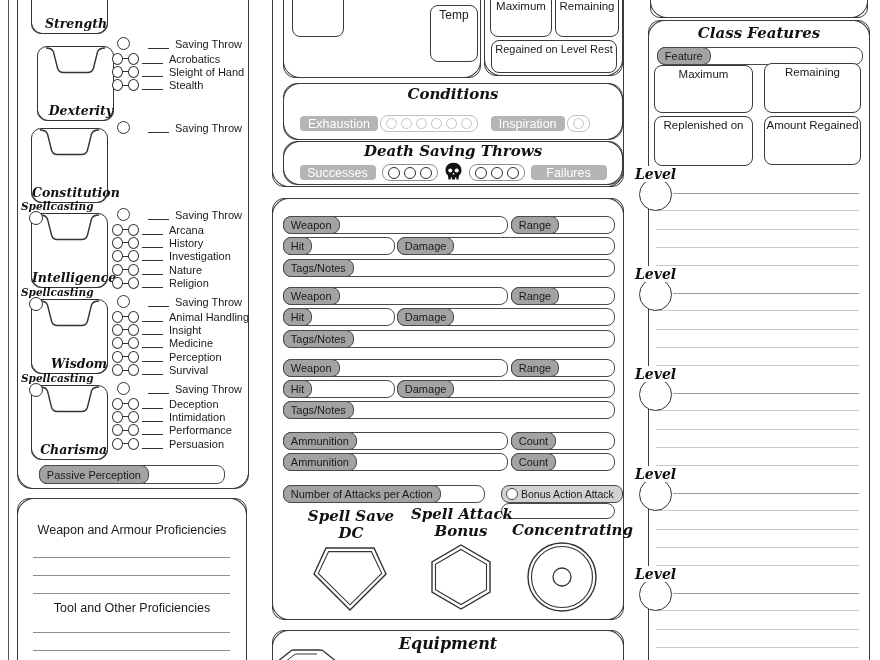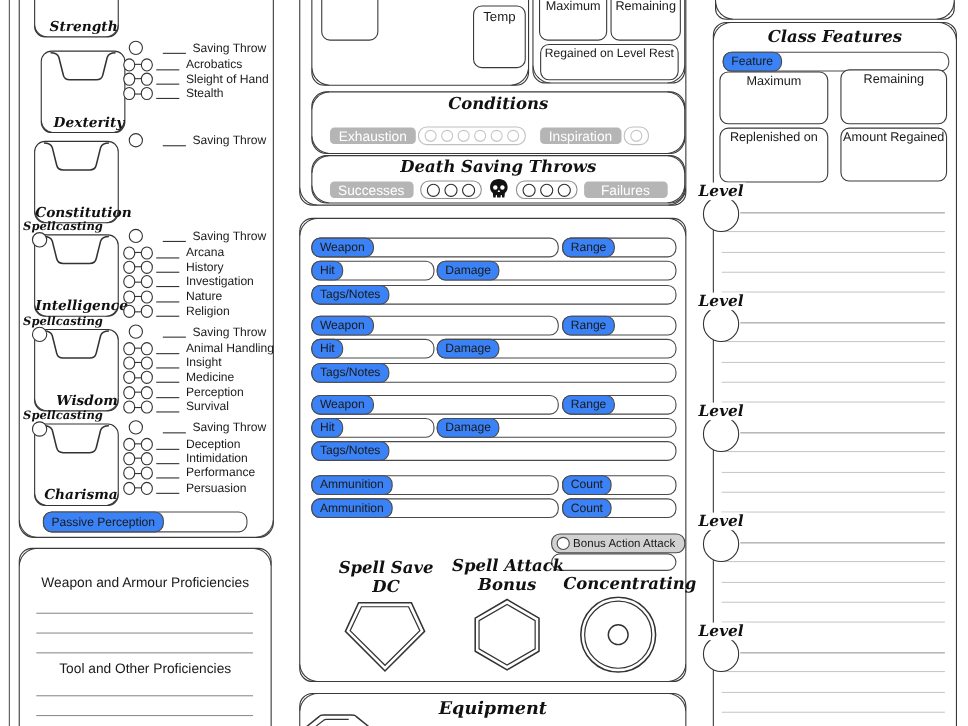--- a/index.html
+++ b/index.html
@@ -29,21 +29,21 @@
   .srow.st{margin-bottom:1.5px;}
   .cc{display:inline-flex;align-items:center;width:27px;}
   .cc i{width:10px;height:10px;border:1.2px solid #333;border-radius:50%;background:#fff;}
   .cc em{width:7px;height:0;border-top:1.2px solid #333;margin:0 -1px;}
   .sc{width:11px;height:11px;border:1.2px solid #333;border-radius:50%;background:#fff;margin-left:5px;margin-right:11px;flex:none;}
   .blank{width:21px;height:9px;border-bottom:1.3px solid #333;margin:0 6px 0 3px;flex:none;}
   .slabel{white-space:nowrap;}
 
   
   .field{position:absolute;height:16px;border:1.2px solid #4a4a4a;border-radius:8px;background:#fff;display:flex;align-items:stretch;}
-  .fpill{border:1.2px solid #4a4a4a;border-radius:8px;background:#3b82f6;margin:-1.2px;padding:0 7px;
+  .fpill{border:1.2px solid #4a4a4a;border-radius:8px;background:#a3a3a3;margin:-1.2px;padding:0 7px;
          font-size:11px;display:flex;align-items:center;white-space:nowrap;color:#1a1a1a;}
 
   
   .gpill{background:#b5b5b5;color:#fff;border-radius:4px;font-size:12.5px;display:flex;align-items:center;
          padding:0 8px;height:15px;white-space:nowrap;}
   .strip{background:#fff;border:1.2px solid #c0c0c0;border-radius:8px;display:flex;align-items:center;gap:4px;padding:0 5px;height:15px;}
   .strip i{width:9px;height:9px;border:1.3px solid #c6c6c6;border-radius:50%;flex:none;}
   .strip.dark{border-color:#8f8f8f;}
   .strip.dark i{width:10px;height:10px;border-color:#2e2e2e;}
 
@@ -480,20 +480,23 @@
     <div class="field" style="left:238px;top:233px;width:102px;">
         <span class="fpill">Count</span>
       </div>
     <div class="field" style="left:10px;top:254px;width:223px;">
         <span class="fpill">Ammunition</span>
       </div>
     <div class="field" style="left:238px;top:254px;width:102px;">
         <span class="fpill">Count</span>
       </div>
 
+    <div class="field" style="left:10px;top:286px;width:200px;">
+        <span class="fpill">Number of Attacks per Action</span>
+      </div>
     <div class="bpill" style="left:228px;top:286px;width:112px;">
       <i></i>
       <span>Bonus Action Attack</span>
     </div>
     <div class="field" style="left:228px;top:304px;width:112px;height:14px;"></div>
 
     <span class="shead gothic" style="left:28px;top:308px;width:100px;">Spell Save</span>
     <span class="shead gothic" style="left:28px;top:325px;width:100px;">DC</span>
     <span class="shead gothic" style="left:138px;top:306px;width:100px;">Spell Attack</span>
     <span class="shead gothic" style="left:138px;top:323px;width:100px;">Bonus</span>

